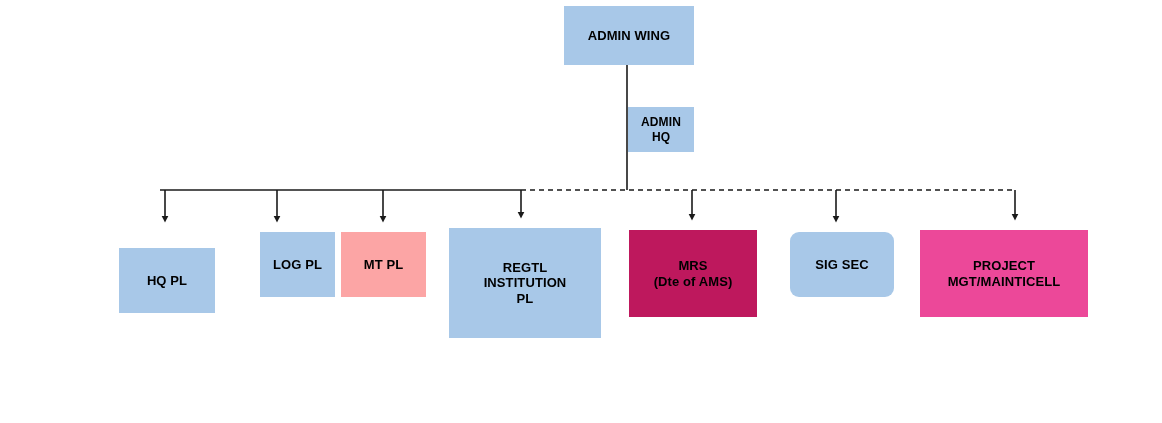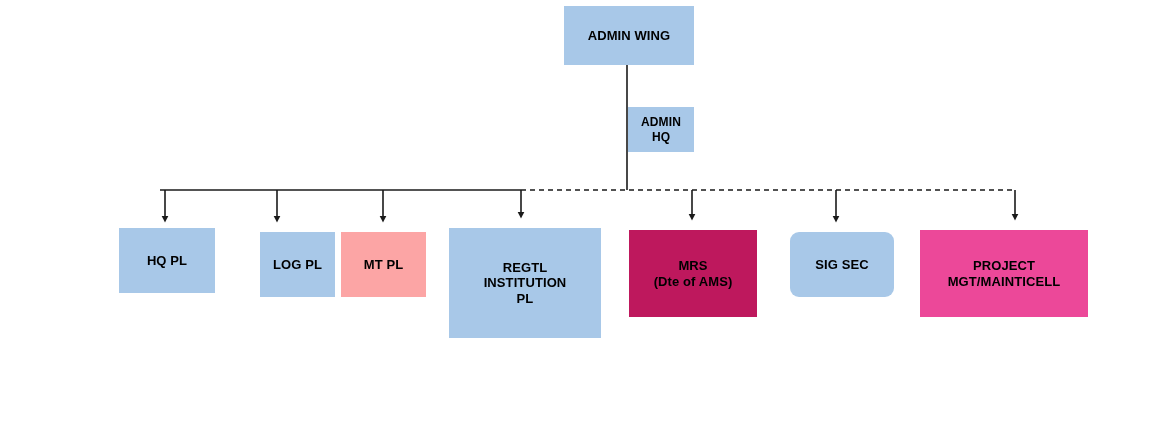--- a/index.html
+++ b/index.html
@@ -76,21 +76,21 @@
     <line x1="692" y1="190" x2="692" y2="217" stroke="#1a1a1a" stroke-width="1.6" marker-end="url(#arrowhead)"></line>
     <line x1="836" y1="190" x2="836" y2="219" stroke="#1a1a1a" stroke-width="1.6" marker-end="url(#arrowhead)"></line>
     <line x1="1015" y1="190" x2="1015" y2="217" stroke="#1a1a1a" stroke-width="1.6" marker-end="url(#arrowhead)"></line>
   </svg>
 
   <div class="node node-root" style="left: 564px; top: 6px; width: 130px; height: 59px; background: rgb(168, 200, 232); color: rgb(0, 0, 0);">ADMIN WING</div>
 
   <div class="node node-staff" style="left: 628px; top: 107px; width: 66px; height: 45px; background: rgb(168, 200, 232); color: rgb(0, 0, 0);">ADMIN
 HQ</div>
 
-  <div class="node node-unit" style="left: 119px; top: 228px; width: 96px; height: 65px; background: rgb(168, 200, 232); color: rgb(0, 0, 0);">HQ PL</div>
+  <div class="node node-unit" style="left: 119px; top: 248px; width: 96px; height: 65px; background: rgb(168, 200, 232); color: rgb(0, 0, 0);">HQ PL</div>
   <div class="node node-unit" style="left: 241px; top: 232px; width: 75px; height: 65px; background: rgb(168, 200, 232); color: rgb(0, 0, 0); margin-left: 19px;">LOG PL</div>
   <div class="node node-unit" style="left: 341px; top: 232px; width: 85px; height: 65px; background: #fca5a5; color: rgb(0, 0, 0);">MT PL</div>
   <div class="node node-unit" style="left: 449px; top: 228px; width: 152px; height: 110px; background: rgb(168, 200, 232); color: rgb(0, 0, 0);">REGTL
 INSTITUTION
 PL</div>
   <div class="node node-unit" style="left: 629px; top: 230px; width: 128px; height: 87px; background: #be185d; color: rgb(0, 0, 0);">MRS
 (Dte of AMS)</div>
   <div class="node node-unit" style="left: 790px; top: 232px; width: 104px; height: 65px; background: rgb(168, 200, 232); color: #000000; border-radius: 9px;">SIG SEC</div>
   <div class="node node-unit" style="left: 920px; top: 230px; width: 168px; height: 87px; background: #ec4899; color: rgb(0, 0, 0);">PROJECT
 MGT/MAINTICELL</div>

